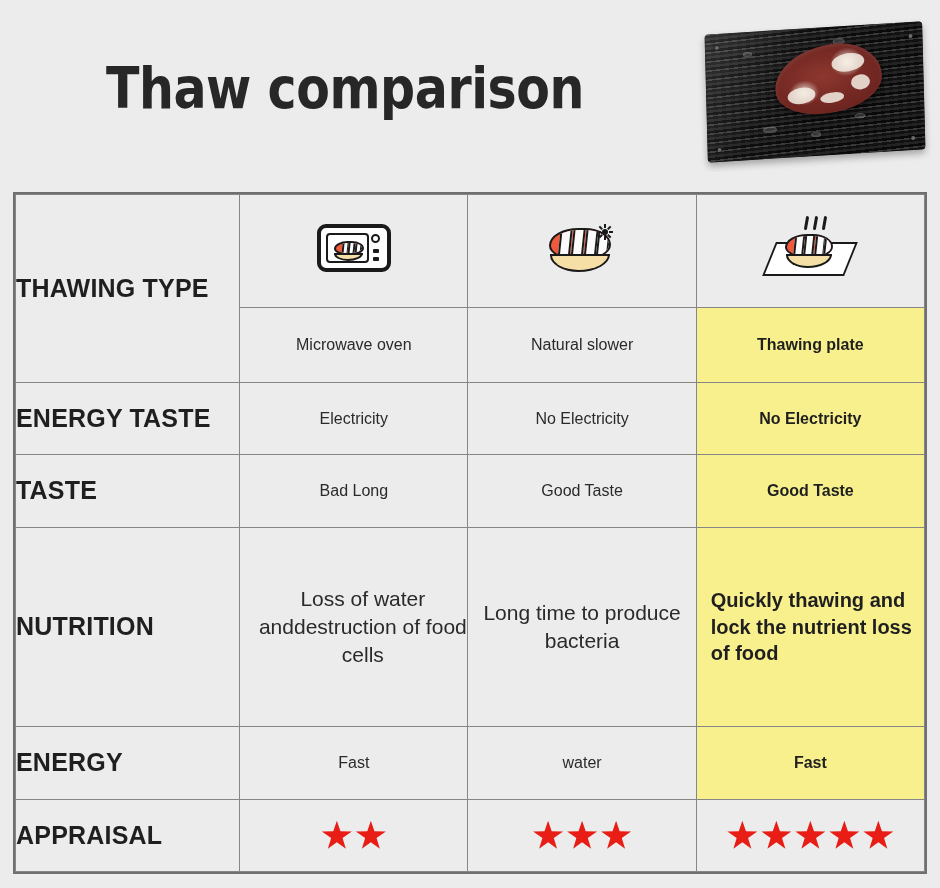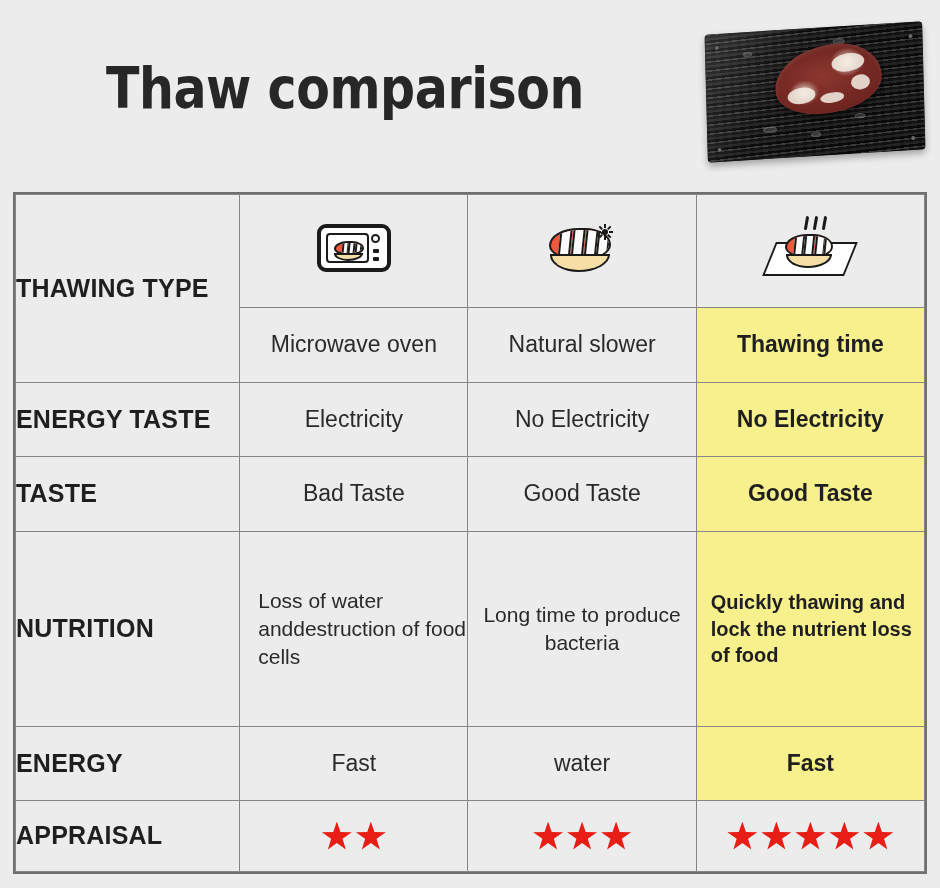--- a/index.html
+++ b/index.html
@@ -138,37 +138,37 @@
   .row-label {
     font-size: 25px;
     font-weight: bold;
     color: #1f1f1f;
     letter-spacing: 0.2px;
     padding-left: 26px;
     line-height: 1.18;
     text-align: left;
   }
   .cell-val {
-    font-size: 23px;
+    font-size: 16px;
     color: #2a2a2a;
     text-align: center;
     line-height: 1.35;
     padding: 6px 8px;
   }
   .cell-val.hl {
     background: #f7f08d;
     font-weight: bold;
     color: #1f1f1f;
   }
   .cell-val.multi {
     font-size: 21px;
     line-height: 1.32;
   }
   .cell-val.multi.left {
-    text-align: left;
+    text-align: center;
     padding-left: 18px;
   }
   .cell-val.hl.multi {
     text-align: left;
     padding-left: 14px;
     padding-right: 6px;
     font-size: 20px;
   }
   .icon-cell {
     height: 112px;
@@ -417,33 +417,33 @@
               </span>
               <span class="sg-fat"></span>
             </span>
           </span>
         </td>
       </tr>
 
       <tr>
         <td class="cell-val name-cell">Microwave oven</td>
         <td class="cell-val name-cell">Natural slower</td>
-        <td class="cell-val name-cell hl">Thawing time</td>
+        <td class="cell-val name-cell hl">Thawing plate</td>
       </tr>
 
       <tr>
         <td class="row-label">ENERGY TASTE</td>
         <td class="cell-val">Electricity</td>
         <td class="cell-val">No Electricity</td>
         <td class="cell-val hl">No Electricity</td>
       </tr>
 
       <tr>
         <td class="row-label">TASTE</td>
-        <td class="cell-val">Bad Taste</td>
+        <td class="cell-val">Bad Long</td>
         <td class="cell-val">Good Taste</td>
         <td class="cell-val hl">Good Taste</td>
       </tr>
 
       <tr>
         <td class="row-label">NUTRITION</td>
         <td class="cell-val multi left">Loss of water anddestruction of food cells</td>
         <td class="cell-val multi">Long time to produce bacteria</td>
         <td class="cell-val hl multi">Quickly thawing and lock the nutrient loss of food</td>
       </tr>

